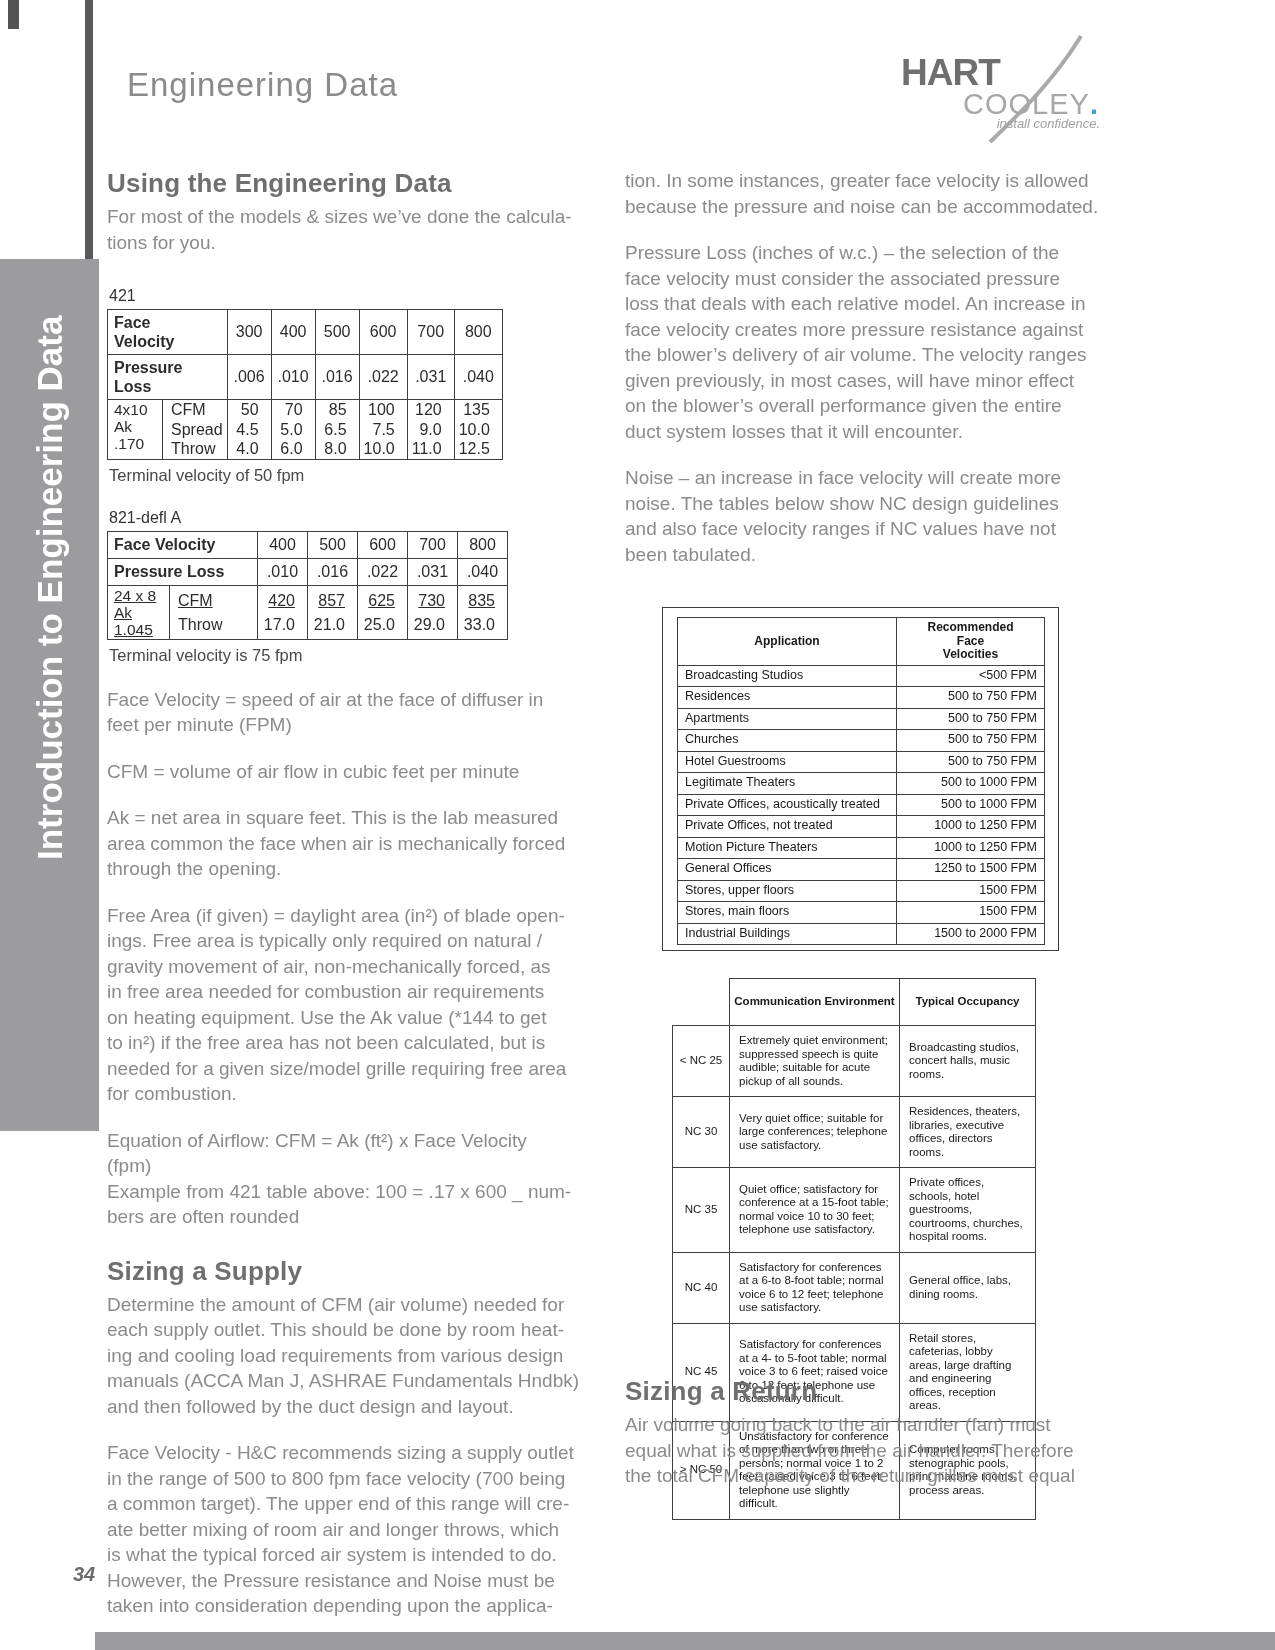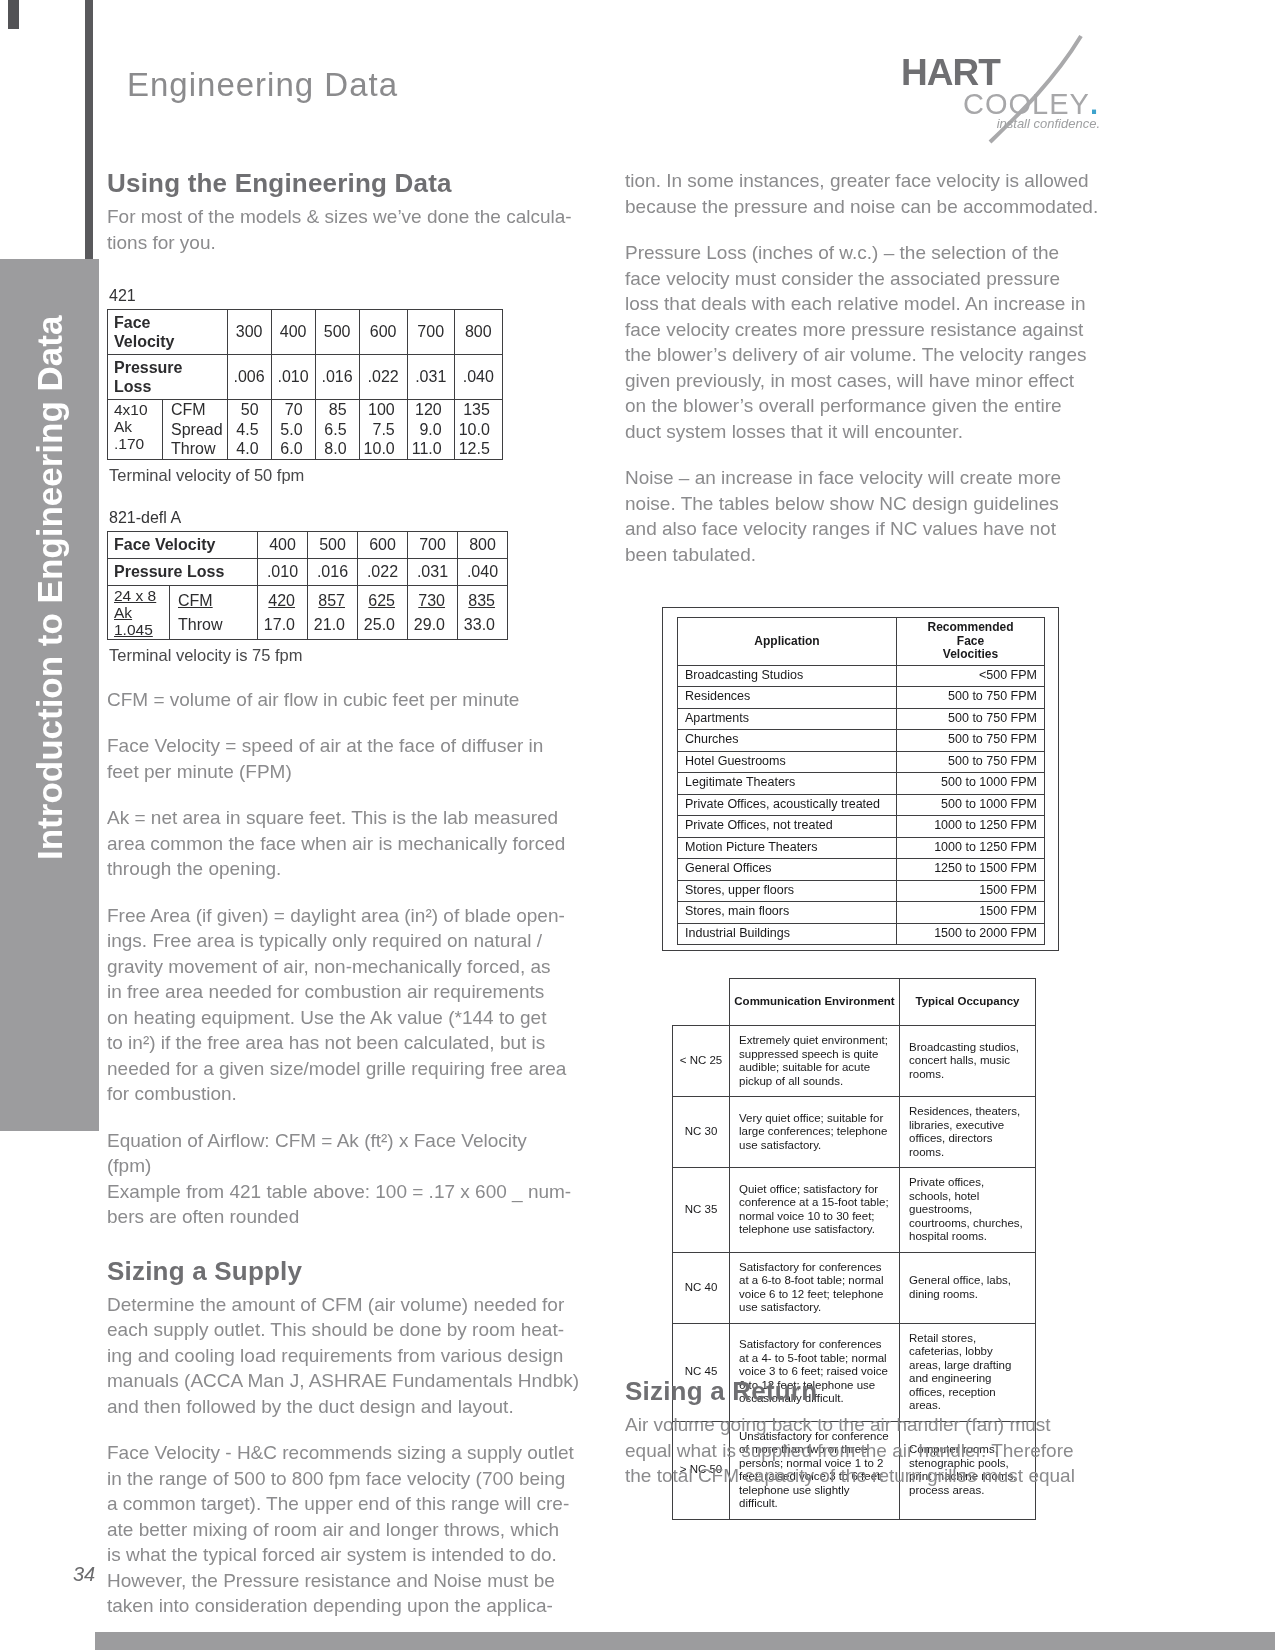--- a/index.html
+++ b/index.html
@@ -5,21 +5,21 @@
   html,body{margin:0;padding:0;background:#e8e8e8;}
   .page{position:relative;width:1275px;height:1650px;background:#ffffff;overflow:hidden;
         font-family:"Liberation Sans",sans-serif;}
   
   .corner-tab{position:absolute;left:8px;top:0;width:11px;height:29px;background:#535356;}
   .top-rule{position:absolute;left:85px;top:0;width:8px;height:259px;background:#59595c;}
   .sidebar{position:absolute;left:0;top:259px;width:99px;height:872px;background:#9c9c9e;}
   .sidebar-label{position:absolute;left:30px;top:860px;transform-origin:0 0;transform:rotate(-90deg);
         white-space:nowrap;font-size:35px;font-weight:700;color:#ffffff;letter-spacing:0px;}
   .bottom-bar{position:absolute;left:95px;top:1632px;width:1180px;height:18px;background:#9c9c9e;}
-  .page-number{position:absolute;left:73px;top:1563px;font-size:20px;font-style:italic;color:#6c6c6e;}
+  .page-number{position:absolute;left:73px;top:1563px;font-size:20px;font-style:italic;color:#6c6c6e;font-weight:bold;}
   
   .header-title{position:absolute;left:127px;top:66px;margin:0;font-size:33px;font-weight:400;
         color:#8b8b8d;letter-spacing:1px;}
   .logo{position:absolute;left:895px;top:50px;width:205px;height:85px;}
   .logo-hart{position:absolute;left:6px;top:2px;font-size:37px;font-weight:700;color:#6f6f72;letter-spacing:-1px;}
   .logo-cooley{position:absolute;left:68px;top:38px;font-size:29px;font-weight:400;color:#a7a7a9;letter-spacing:1px;}
   .logo-dot{color:#3ea3cc;font-weight:700;}
   .logo-tagline{position:absolute;right:0px;top:66px;font-size:13px;font-style:italic;color:#9fa0a2;margin-left:32px;}
   .swoosh{position:absolute;left:0;top:0;overflow:visible;}
   
@@ -214,23 +214,23 @@
             <td class="val">21.0</td>
             <td class="val">25.0</td>
             <td class="val">29.0</td>
             <td class="val">33.0</td>
           </tr>
         </tbody>
       </table>
       <div class="t-caption">Terminal velocity is 75 fpm</div>
     </div>
 
-    <p class="body">CFM = volume of air flow in cubic feet per minute</p>
     <p class="body">Face Velocity = speed of air at the face of diffuser in
 feet per minute (FPM)</p>
+    <p class="body">CFM = volume of air flow in cubic feet per minute</p>
     <p class="body">Ak = net area in square feet.  This is the lab measured
 area common the face when air is mechanically forced
 through the opening.</p>
     <p class="body">Free Area (if given) = daylight area (in²) of blade open-
 ings.  Free area is typically only required on natural /
 gravity movement of air, non-mechanically forced, as
 in free area needed for combustion air requirements
 on heating equipment.  Use the Ak value (*144 to get
 to in²) if the free area has not been calculated, but is
 needed for a given size/model grille requiring free area

